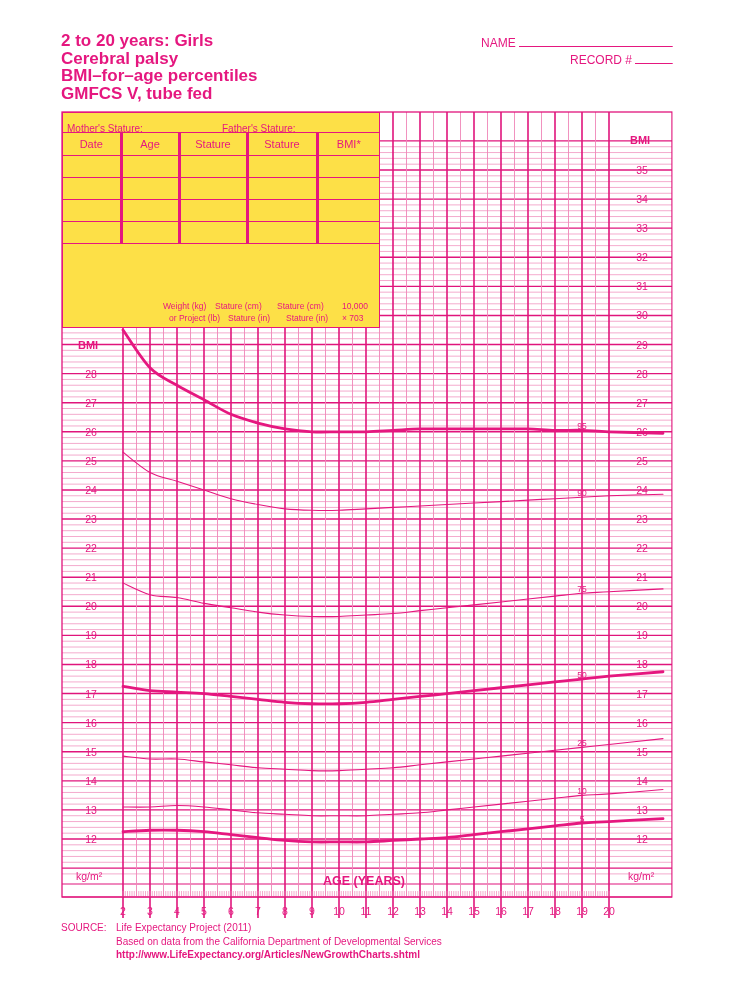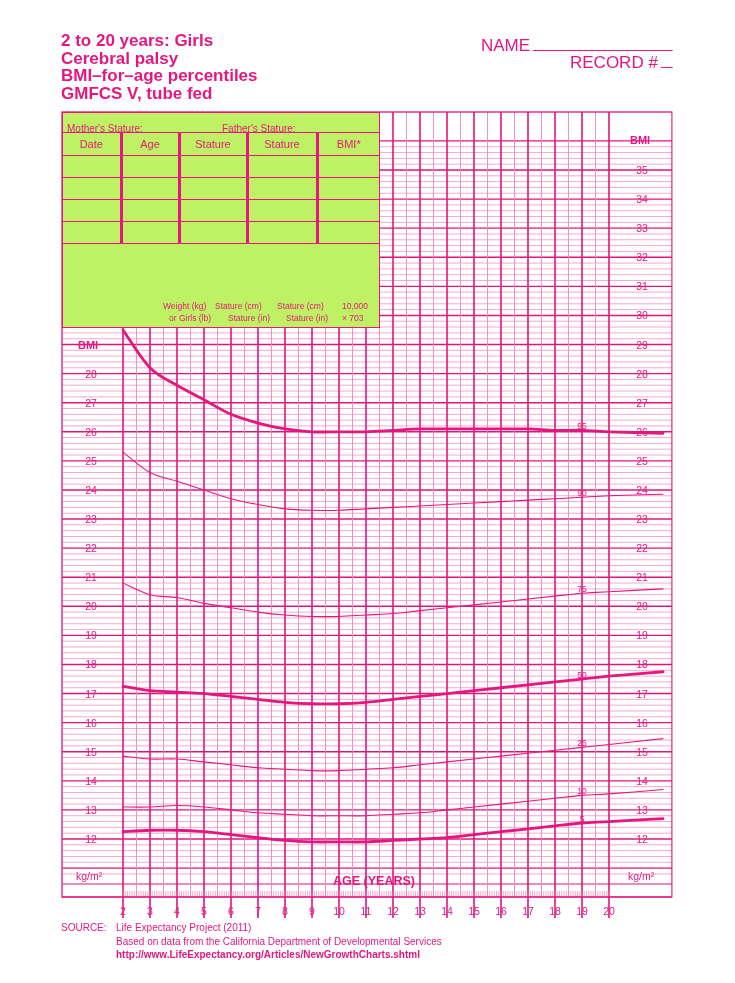--- a/index.html
+++ b/index.html
@@ -1,39 +1,39 @@
 <!DOCTYPE html>
 <html><head>
 <meta charset="utf-8">
 <style>
   html, body { margin: 0; padding: 0; background: #ffffff; }
   body { width: 735px; height: 983px; position: relative; overflow: hidden;
          font-family: "Liberation Sans", sans-serif; color: #e5177f; }
   .title-block { position: absolute; left: 61px; top: 32px; }
   .title-line { font-weight: bold; font-size: 17px; line-height: 17.5px; color: #e5177f; white-space: nowrap; }
-  .hdr-field { position: absolute; font-size: 17px; color: #e5177f; white-space: nowrap; padding-left: 48px; }
+  .hdr-field { position: absolute; font-size: 12px; color: #e5177f; white-space: nowrap; padding-left: 48px; }
   .hdr-field .line { display: inline-block; border-bottom: 1px solid #e5177f; vertical-align: baseline; height: 9px; margin-left: 3px; }
   #chart-svg { position: absolute; left: 0; top: 0; }
-  .entry-box { position: absolute; left: 62px; top: 112px; width: 318px; height: 216px; background: #bef264;
+  .entry-box { position: absolute; left: 62px; top: 112px; width: 318px; height: 216px; background: #fde047;
                border: 1.2px solid #e5177f; box-sizing: border-box; }
   .stature-row { position: absolute; left: 0; top: 0; width: 100%; height: 20px; border-bottom: 1.2px solid #e5177f;
                  font-size: 10px; box-sizing: border-box; }
   .stature-row span { position: absolute; top: 5px; white-space: nowrap; }
   .stature-row .blank { display: inline-block; width: 60px; border-bottom: 1px solid #e5177f; height: 9px; margin-left: 1px; vertical-align: baseline; }
   table.entry { position: absolute; left: 0; top: 20px; width: 100%; border-collapse: collapse; }
   table.entry th { font-weight: normal; font-size: 11px; height: 22px; color: #e5177f; padding: 0; }
   table.entry td { height: 21px; padding: 0; }
   table.entry th, table.entry td { border-bottom: 1.2px solid #e5177f; border-left: 3px solid #e5177f; }
   table.entry tr > *:first-child { border-left: none; }
   .notes { position: absolute; left: 0; top: 131px; width: 100%; height: 54px; border-top: 1.2px solid #e5177f;
            border-bottom: 1.2px solid #e5177f; box-sizing: border-box; font-size: 10.5px; }
   .notes span { position: absolute; left: 3px; top: 3px; }
   .formula { position: absolute; top: 188px; font-size: 8.5px; white-space: nowrap; }
   .axis-label { position: absolute; font-size: 10.5px; color: #e5177f; white-space: nowrap; }
-  .age-title { position: absolute; left: 333px; top: 874px; font-weight: bold; font-size: 12.5px; color: #e5177f; }
+  .age-title { position: absolute; left: 323px; top: 874px; font-weight: bold; font-size: 12.5px; color: #e5177f; }
   .source { position: absolute; left: 61px; font-size: 10px; color: #e5177f; white-space: nowrap; }
 </style>
 </head>
 <body>
 
 <div class="title-block">
   <div class="title-line">2 to 20 years: Girls</div>
   <div class="title-line">Cerebral palsy</div>
   <div class="title-line">BMI–for–age percentiles</div>
   <div class="title-line">GMFCS V, tube fed</div>
@@ -569,21 +569,21 @@
           <td></td>
           <td></td>
           <td></td>
           <td></td>
           <td></td>
         </tr>
     </tbody>
   </table>
   <div class="formula" style="left:100px;">
     <div>Weight (kg)</div>
-    <div style="padding-left:6px; margin-top:2px;">or Girls (lb)</div>
+    <div style="padding-left:6px; margin-top:2px;">or Project (lb)</div>
   </div>
   <div class="formula" style="left:152px;">
     <div>Stature (cm)</div>
     <div style="padding-left:13px; margin-top:2px;">Stature (in)</div>
   </div>
   <div class="formula" style="left:214px;">
     <div>Stature (cm)</div>
     <div style="padding-left:9px; margin-top:2px;">Stature (in)</div>
   </div>
   <div class="formula" style="left:279px;">

